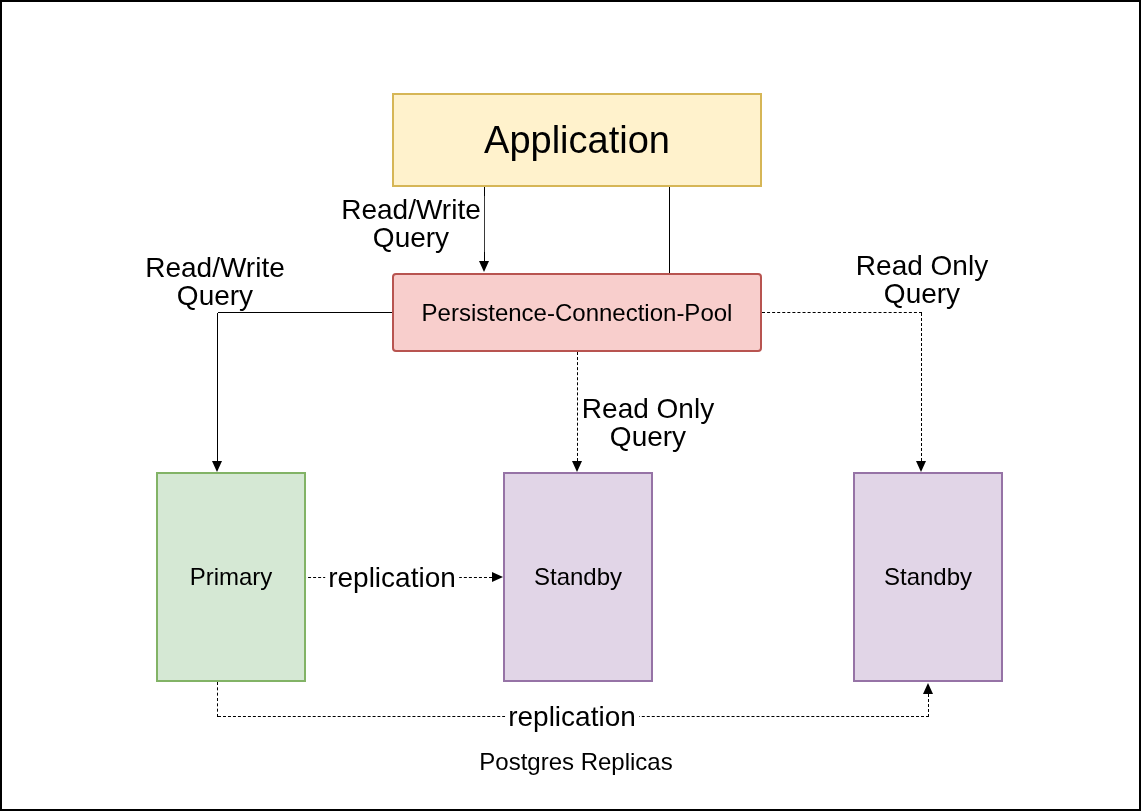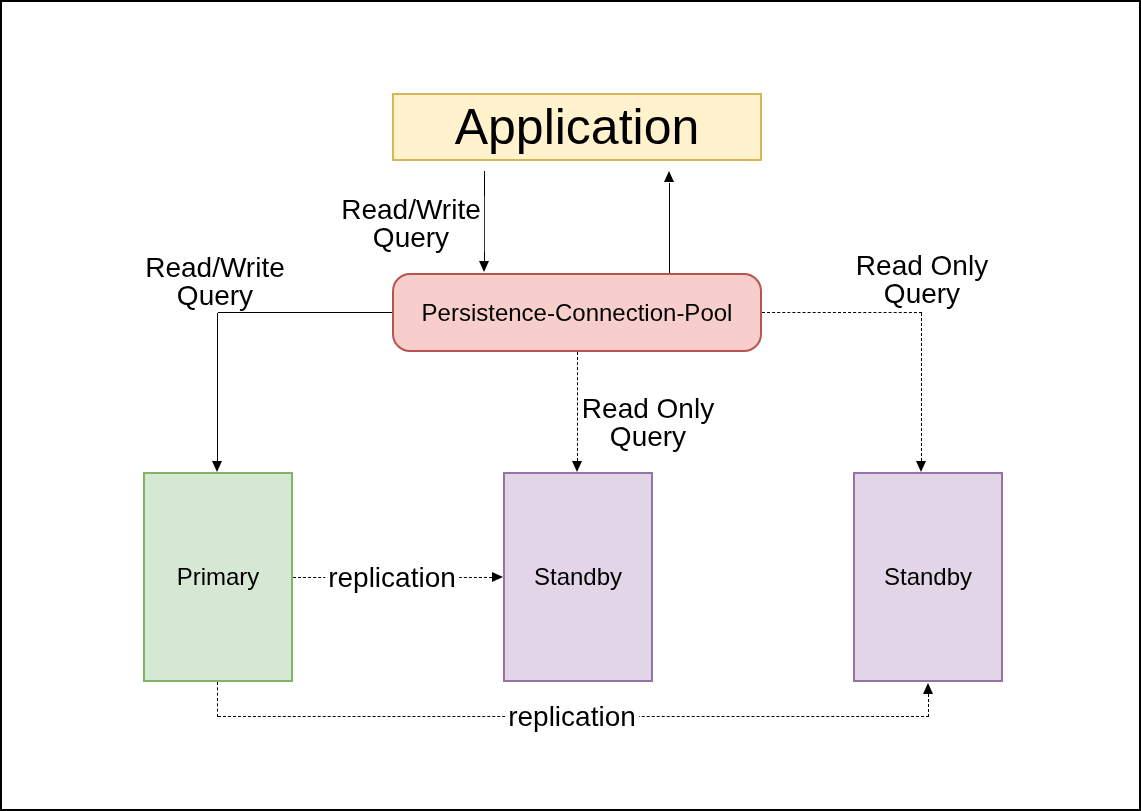--- a/index.html
+++ b/index.html
@@ -21,31 +21,31 @@
     box-sizing: border-box;
     display: flex;
     align-items: center;
     justify-content: center;
     text-align: center;
     font-size: 24px;
     line-height: 28px;
     z-index: 2;
   }
   .node-application {
-    left: 390px; top: 91px; width: 370px; height: 68px;
+    left: 390px; top: 91px; width: 370px; height: 94px;
     background: #fff2cc; border: 2px solid #d6b656;
-    font-size: 50px;
+    font-size: 38px;
   }
   .node-pool {
     left: 390px; top: 271px; width: 370px; height: 79px;
     background: #f8cecc; border: 2px solid #b85450;
-    border-radius: 18px;
+    border-radius: 4px;
   }
   .node-primary {
-    left: 141px; top: 470px; width: 150px; height: 210px;
+    left: 154px; top: 470px; width: 150px; height: 210px;
     background: #d5e8d4; border: 2px solid #82b366;
   }
   .node-standby-middle {
     left: 501px; top: 470px; width: 150px; height: 210px;
     background: #e1d5e7; border: 2px solid #9673a6;
   }
   .node-standby-right {
     left: 851px; top: 470px; width: 150px; height: 210px;
     background: #e1d5e7; border: 2px solid #9673a6;
   }
@@ -160,14 +160,15 @@
 Query</div>
   <div class="edge-label l-rw-left">Read/Write
 Query</div>
   <div class="edge-label l-ro-right">Read Only
 Query</div>
   <div class="edge-label l-ro-mid">Read Only
 Query</div>
   <div class="edge-label l-repl-mid">replication</div>
   <div class="edge-label l-repl-bot">replication</div>
 
+  <div class="caption">Postgres Replicas</div>
 
 </div>
 
 </body></html>

